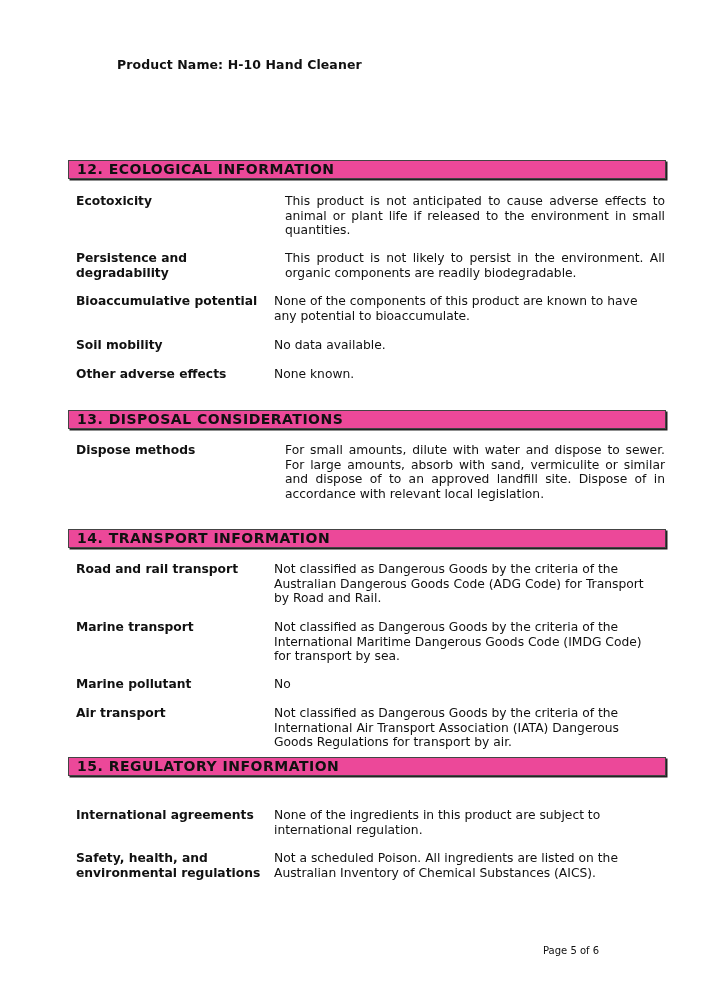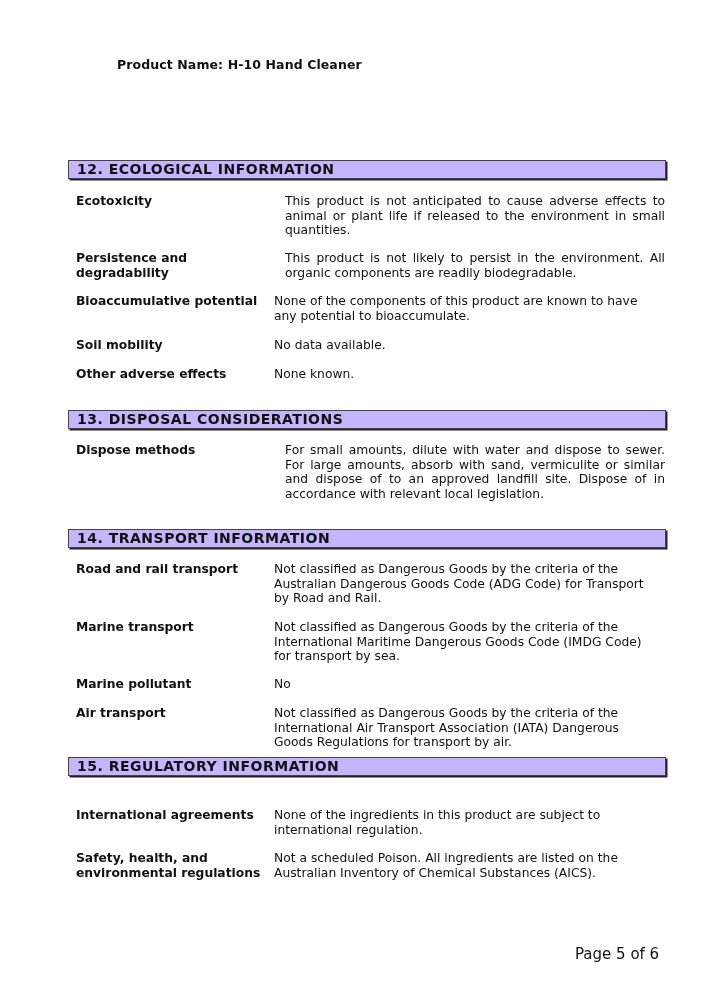--- a/index.html
+++ b/index.html
@@ -6,30 +6,30 @@
     body {
       width: 708px; height: 1002px; position: relative; overflow: hidden;
       font-family: "DejaVu Sans", sans-serif; color: #111;
     }
     .product-name {
       position: absolute; left: 76px; top: 57px;
       font-size: 12.5px; font-weight: bold; letter-spacing: 0.1px; margin-left: 41px;
     }
     .section-header {
       position: absolute; left: 68px; width: 588px; height: 17px;
-      background: #c4b5fd; border: 1px solid #444;
+      background: #ec4899; border: 1px solid #444;
       box-shadow: 1.5px 1.5px 0 #222;
       font-size: 14px; font-weight: bold; line-height: 17px;
       padding-left: 8px; box-sizing: content-box; letter-spacing: 0.5px;
     }
     .row { position: absolute; left: 76px; width: 578px; font-size: 12.3px; line-height: 14.6px; }
     .row .label { position: absolute; left: 0; top: 0; width: 190px; font-weight: bold; }
     .row .value { position: absolute; left: 198px; top: 0; width: 380px; }
     .row .value.justify { text-align: justify; text-align-last: left; margin-left: 11px; }
-    .page-num { position: absolute; left: 575px; top: 945px; font-size: 15px; }
+    .page-num { position: absolute; left: 543px; top: 945px; font-size: 10px; }
   </style>
 </head>
 <body>
 
 <div class="product-name">Product Name:  H-10 Hand Cleaner</div>
 
 <div class="section-header" style="top:160px;">12.  ECOLOGICAL INFORMATION</div>
 <div class="row" style="top:194px;">
   <div class="label">Ecotoxicity</div>
   <div class="value justify">This product is not anticipated to cause adverse effects to animal or plant life if released to the environment in small quantities.</div>

